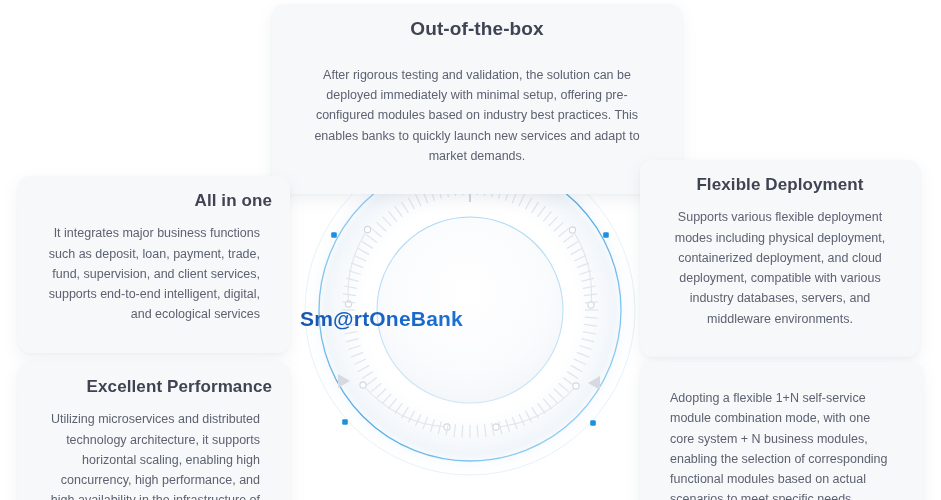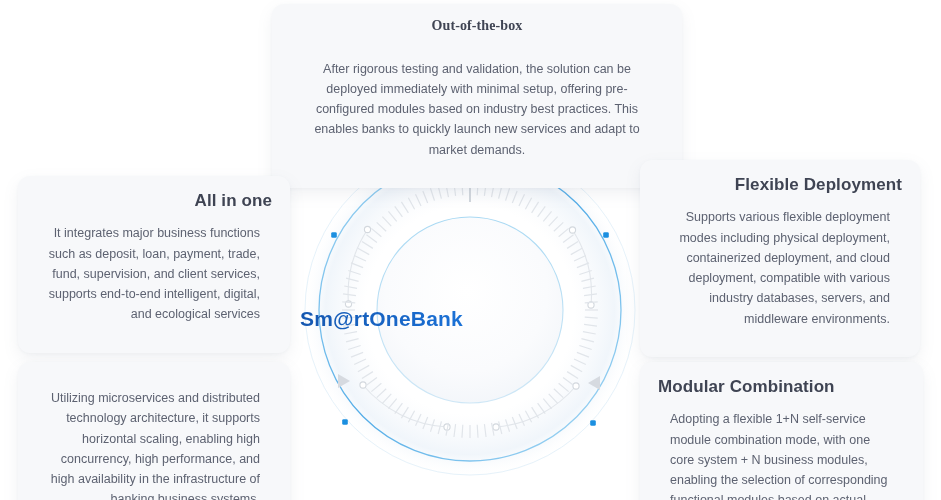--- a/index.html
+++ b/index.html
@@ -42,42 +42,42 @@
   }
 
   
   #card-out-of-the-box {
     left: 272px;
     top: 4px;
     width: 410px;
     text-align: center;
     padding-top: 13px;
   }
-  #card-out-of-the-box .card-title { font-size: 14px; margin-bottom: 24px; font-family: Liberation Serif, serif; }
+  #card-out-of-the-box .card-title { font-size: 19px; margin-bottom: 24px; }
 
   
   #card-all-in-one {
     left: 18px;
     top: 176px;
     width: 272px;
     text-align: right;
   }
   #card-excellent-performance {
     left: 18px;
     top: 362px;
     width: 272px;
     text-align: right;
   }
 
   
   #card-flexible-deployment {
     left: 640px;
     top: 160px;
     width: 280px;
-    text-align: right;
+    text-align: center;
   }
   #card-modular-combination {
     left: 640px;
     top: 362px;
     width: 283px;
     text-align: left;
   }
 
   
   #center-graphic {
@@ -291,19 +291,19 @@
   <h3 class="card-title">All in one</h3>
   <p class="card-body">It integrates major business functions such as deposit, loan, payment, trade, fund, supervision, and client services, supports end-to-end intelligent, digital, and ecological services</p>
 </div>
 
 <div class="card" id="card-flexible-deployment">
   <h3 class="card-title">Flexible Deployment</h3>
   <p class="card-body">Supports various flexible deployment modes including physical deployment, containerized deployment, and cloud deployment, compatible with various industry databases, servers, and middleware environments.</p>
 </div>
 
 <div class="card" id="card-excellent-performance">
+  <h3 class="card-title">Excellent Performance</h3>
   <p class="card-body">Utilizing microservices and distributed technology architecture, it supports horizontal scaling, enabling high concurrency, high performance, and high availability in the infrastructure of banking business systems.</p>
 </div>
 
 <div class="card" id="card-modular-combination">
-  <h3 class="card-title">Modular Combination</h3>
   <p class="card-body">Adopting a flexible 1+N self-service module combination mode, with one core system + N business modules, enabling the selection of corresponding functional modules based on actual scenarios to meet specific needs.</p>
 </div>
 
 </body></html>

